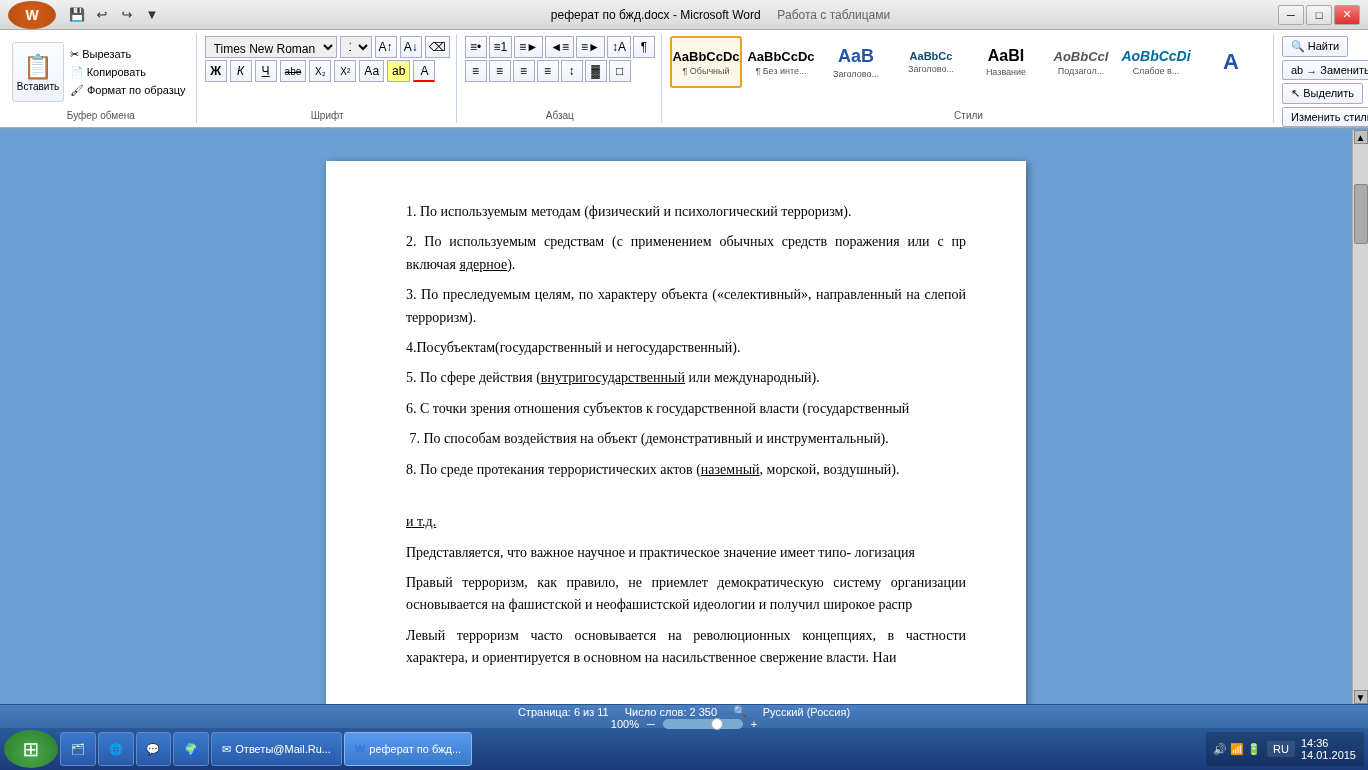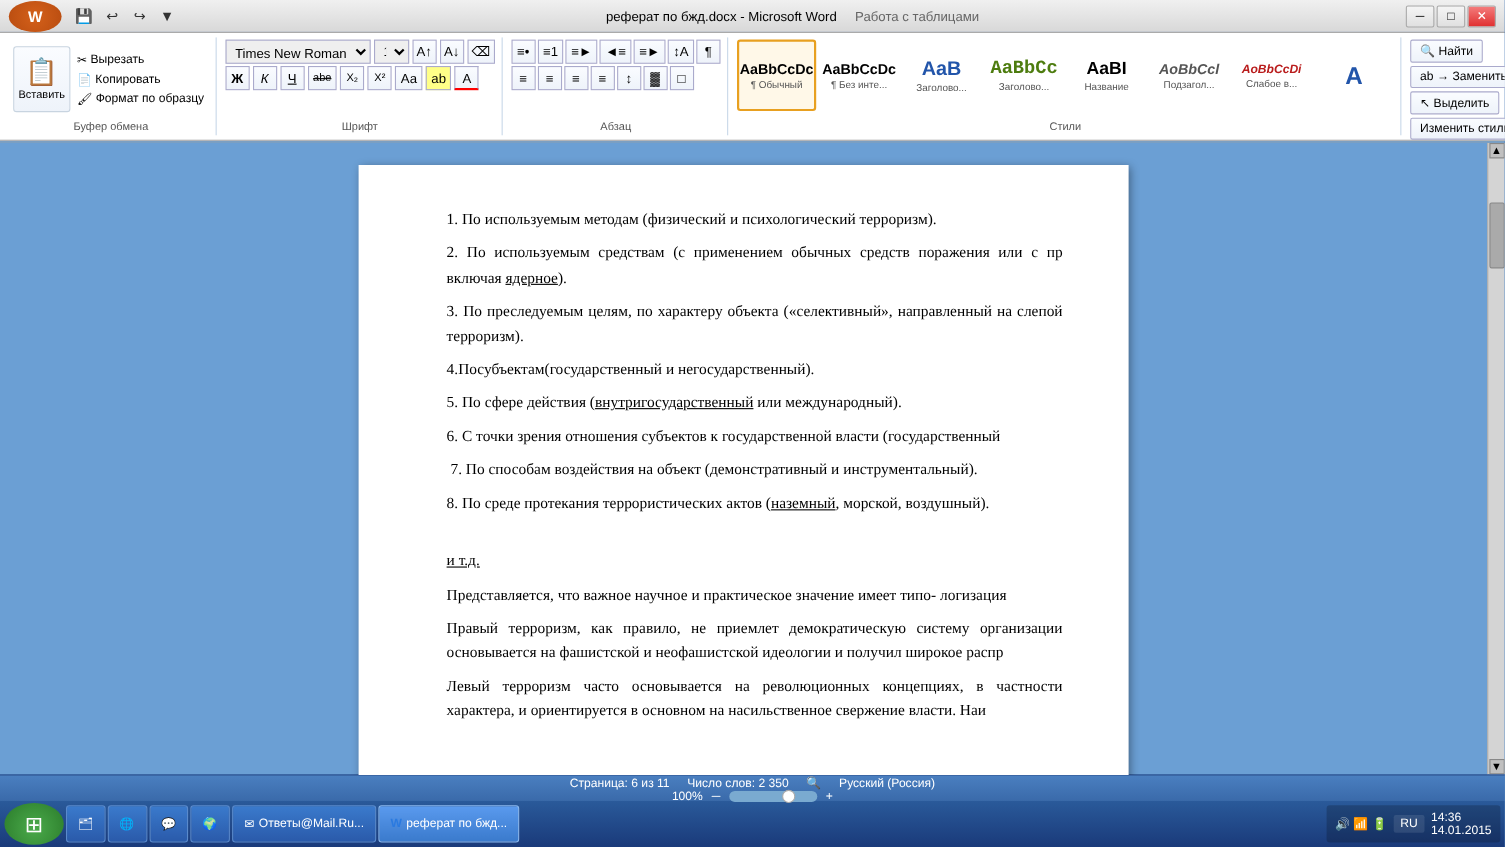--- a/index.html
+++ b/index.html
@@ -47,29 +47,29 @@
     .font-select { height: 22px; font-size: 12px; border: 1px solid #aac; padding: 4px 4px; min-width: 130px; }
     .size-select { height: 22px; font-size: 12px; border: 1px solid #aac; padding: 0 4px; width: 32px; }
     .font-btn { height: 22px; min-width: 22px; font-size: 12px; border: 1px solid #aac; background: linear-gradient(to bottom, #fafcff, #eef3fa); cursor: pointer; padding: 0 3px; display: flex; align-items: center; justify-content: center; }
     .format-btn { height: 22px; min-width: 22px; font-size: 12px; border: 1px solid #aac; background: linear-gradient(to bottom, #fafcff, #eef3fa); cursor: pointer; padding: 0 4px; }
 
     
     .para-row { display: flex; align-items: center; gap: 2px; }
 
     
     .styles-gallery { display: flex; gap: 3px; align-items: center; }
-    .style-item { display: flex; flex-direction: column; align-items: center; justify-content: center; width: 72px; height: 65px; border: 2px solid transparent; border-radius: 3px; cursor: pointer; padding: 3px; }
+    .style-item { display: flex; flex-direction: column; align-items: center; justify-content: center; width: 72px; height: 52px; border: 2px solid transparent; border-radius: 3px; cursor: pointer; padding: 3px; }
     .style-item.active { border-color: #e8a020; background: #fff8e8; }
     .style-item-text { font-size: 16px; font-weight: bold; }
     .style-item-label { font-size: 9px; color: #555; margin-top: 2px; }
     .right-tool-btn { padding: 3px 8px; font-size: 11px; border: 1px solid #aac; background: linear-gradient(to bottom, #fafcff, #eef3fa); cursor: pointer; border-radius: 2px; white-space: nowrap; }
 
     
     .doc-area { flex: 1; display: flex; background: #6b9fd4; overflow: hidden; }
-    .doc-scroll-area { flex: 1; overflow-y: auto; display: flex; justify-content: center; padding: 20px 10px; }
+    .doc-scroll-area { flex: 1; overflow-y: auto; display: flex; justify-content: center; padding: 20px 10px; margin-top: 11px; }
     .doc-page { background: white; width: 700px; min-height: 600px; box-shadow: 2px 2px 8px rgba(0,0,0,0.4); padding: 40px 60px 40px 80px; font-family: 'Times New Roman', serif; font-size: 14px; line-height: 1.6; color: #000; }
     .doc-paragraph { margin-bottom: 8px; text-align: justify; }
     .underline { text-decoration: underline; }
     .scrollbar-right { width: 16px; background: #d4d4d4; border-left: 1px solid #aaa; display: flex; flex-direction: column; align-items: center; }
     .scrollbar-thumb { width: 14px; background: #aaa; border: 1px solid #888; border-radius: 2px; height: 60px; margin-top: 40px; }
 
     
     .status-bar { height: 24px; background: linear-gradient(to bottom, #4a7fc0, #3a6aaa); display: flex; align-items: center; justify-content: space-between; padding: 0 10px; color: white; font-size: 11px; border-top: 1px solid #2a5090; flex-direction: column; }
     .status-left { display: flex; gap: 16px; align-items: center; }
     .status-right { display: flex; align-items: center; gap: 8px; }
@@ -189,33 +189,33 @@
         </div>
         <div class="style-item">
           <div class="style-item-text" style="font-size:13px;">AaBbCcDc</div>
           <div class="style-item-label">¶ Без инте...</div>
         </div>
         <div class="style-item">
           <div class="style-item-text" style="font-size:18px;color:#2255aa;font-weight:bold;">AaB</div>
           <div class="style-item-label">Заголово...</div>
         </div>
         <div class="style-item">
-          <div class="style-item-text" style="font-size:17px;color:#4d7c0f;font-family:Liberation Mono, monospace;">AaBbCc</div>
+          <div class="style-item-text" style="font-size:11px;color:#0c4a6e;">AaBbCc</div>
           <div class="style-item-label">Заголово...</div>
         </div>
         <div class="style-item">
           <div class="style-item-text" style="font-size:16px;font-weight:bold;">AaBI</div>
           <div class="style-item-label">Название</div>
         </div>
         <div class="style-item">
           <div class="style-item-text" style="font-size:13px;color:#555;font-style:italic;">AoBbCcl</div>
           <div class="style-item-label">Подзагол...</div>
         </div>
         <div class="style-item">
-          <div class="style-item-text" style="font-size:11px;color:#b91c1c;font-style:italic;text-align:center;">AoBbCcDi</div>
+          <div class="style-item-text" style="font-size:14px;color:#0369a1;font-style:italic;text-align:center;">AoBbCcDi</div>
           <div class="style-item-label">Слабое в...</div>
         </div>
         <div class="style-item">
           <div style="font-size:22px;color:#2255aa;font-weight:bold;">A</div>
         </div>
       </div>
       <div class="ribbon-group-label">Стили</div>
     </div>
 
     <div class="ribbon-group" style="border-right:none;">

